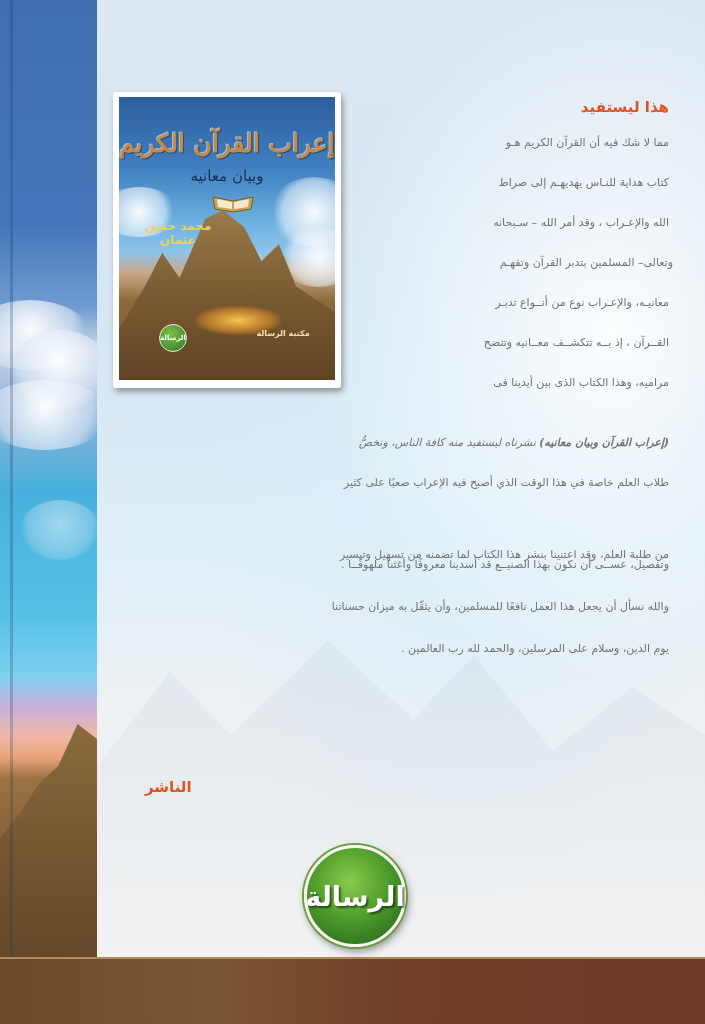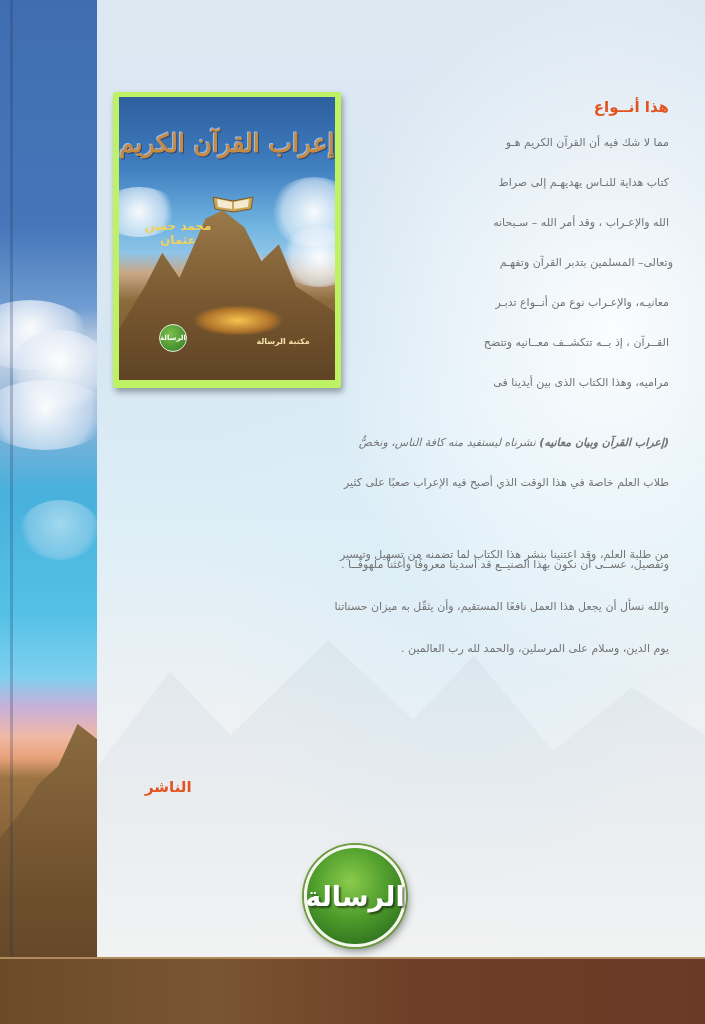--- a/index.html
+++ b/index.html
@@ -44,21 +44,21 @@
       linear-gradient(180deg, #dde8f2 0%, #d6e7f3 35%, #ddeef7 55%, #eef1f3 75%, #f3f3f3 100%);
   }
   .panel .mtn-watermark {
     position: absolute; left: 0; top: 640px; width: 608px; height: 317px;
     background: linear-gradient(180deg, rgba(205,215,225,0.35), rgba(235,238,240,0.2));
     clip-path: polygon(0 40%, 12% 10%, 22% 30%, 38% 0%, 52% 25%, 62% 5%, 75% 35%, 88% 15%, 100% 30%, 100% 100%, 0 100%);
   }
   
   .book-thumb {
     position: absolute; left: 113px; top: 92px; width: 228px; height: 296px;
-    background: #bef264; box-shadow: 2px 4px 6px rgba(0,0,0,0.35);
+    background: #ffffff; box-shadow: 2px 4px 6px rgba(0,0,0,0.35);
     border-radius: 3px;
   }
   .book-thumb .art {
     position: absolute; left: 6px; top: 5px; right: 6px; bottom: 8px;
     overflow: hidden;
     background: linear-gradient(180deg, #2e5e9e 0%, #3f7fc0 25%, #6fb3e0 45%, #8ec4e8 55%, #c9a888 62%, #8b6b3c 72%, #6f522e 100%);
   }
   .book-thumb .cloud {
     position: absolute; border-radius: 50%;
     background: radial-gradient(circle, rgba(255,255,255,0.95), rgba(230,240,250,0.6) 55%, rgba(255,255,255,0) 72%);
@@ -83,21 +83,21 @@
     color: #1b2f55;
   }
   .book-thumb .quran-icon {
     position: absolute; left: 92px; top: 94px; width: 44px; height: 22px;
   }
   .book-thumb .thumb-author {
     position: absolute; left: 24px; top: 122px; width: 70px; text-align: center;
     direction: rtl; font-size: 12px; color: #f0d060; font-weight: bold;
   }
   .book-thumb .thumb-editor {
-    position: absolute; right: 22px; bottom: 34px; width: 60px; text-align: center;
+    position: absolute; right: 22px; bottom: 42px; width: 60px; text-align: center;
     direction: rtl; font-size: 8px; color: #f6e2a8; font-weight: bold;
   }
   .book-thumb .mini-logo {
     position: absolute; left: 40px; bottom: 28px; width: 26px; height: 26px;
     border-radius: 50%; background: radial-gradient(circle at 40% 35%, #7cc04a, #2f7a22);
     border: 1px solid #e6efe0; color: #fff; font-size: 7px; font-weight: bold;
     display: flex; align-items: center; justify-content: center; direction: rtl;
   }
   
   .heading-orange {
@@ -144,50 +144,51 @@
 
 <div class="book-thumb">
   <div class="art">
     <div class="cloud" style="left:-20px;top:90px;width:80px;height:50px;"></div>
     <div class="cloud" style="left:150px;top:80px;width:90px;height:70px;"></div>
     <div class="cloud" style="left:160px;top:130px;width:80px;height:60px;"></div>
     <div class="cloud" style="left:90px;top:150px;width:60px;height:40px;"></div>
     <div class="peak"></div>
     <div class="glow"></div>
     <div class="thumb-title">إعراب القرآن الكريم</div>
+    <div class="thumb-subtitle">وبيان معانيه</div>
     <svg class="quran-icon" viewBox="0 0 44 22">
       <path d="M2 6 L22 10 L42 6 L40 18 L22 21 L4 18 Z" fill="#c9a55a" stroke="#7a5a22" stroke-width="1"></path>
       <path d="M6 8 L21 11 L21 18 L7 16 Z" fill="#f3ead0"></path>
       <path d="M38 8 L23 11 L23 18 L37 16 Z" fill="#f3ead0"></path>
     </svg>
     <div class="thumb-author">محمد حسن عثمان</div>
     <div class="thumb-editor">مكتبة الرسالة</div>
     <div class="mini-logo">
         <span>الرسالة</span>
       </div>
   </div>
 </div>
 
-<div class="heading-orange" style="right:36px;top:98px;">هذا أنــواع</div>
+<div class="heading-orange" style="right:36px;top:98px;">هذا ليستفيد</div>
 
 <div class="body-line" style="right:36px;top:136px;">مما لا شك فيه أن القرآن الكريم هـو</div>
 <div class="body-line" style="right:36px;top:176px;">كتاب هداية للنـاس يهديهـم إلى صراط</div>
 <div class="body-line" style="right:36px;top:216px;">الله والإعـراب ، وقد أمر الله – سـبحانه</div>
 <div class="body-line" style="right:32px;top:256px;">وتعالى– المسلمين بتدبر القرآن وتفهـم</div>
 <div class="body-line" style="right:36px;top:296px;">معانيـه، والإعـراب نوع من أنــواع تدبـر</div>
 <div class="body-line" style="right:36px;top:336px;">القــرآن ، إذ بــه تتكشــف معــانيه وتتضح</div>
 <div class="body-line" style="right:36px;top:376px;">مراميه، وهذا الكتاب الذى بين أيدينا فى</div>
 
 <div class="body-line" style="right:36px;top:436px;font-style:italic;">
   <b>(إعراب القرآن وبيان معانيه)</b>
   <span>نشرناه ليستفيد منه كافة الناس، ونخصُّ</span>
 </div>
 <div class="body-line" style="right:36px;top:476px;">طلاب العلم خاصة في هذا الوقت الذي أصبح فيه الإعراب صعبًا على كثير</div>
 <div class="body-line" style="right:36px;top:516px;margin-top:32px;">من طلبة العلم، وقد اعتنينا بنشر هذا الكتاب لما تضمنه من تسهيل وتيسير</div>
 <div class="body-line" style="right:36px;top:558px;">وتفصيل، عســى أن نكون بهذا الصنيــع قد أسدينا معروفًا وأغثنا ملهوفًــا .</div>
-<div class="body-line" style="right:36px;top:600px;">والله نسأل أن يجعل هذا العمل نافعًا المستقيم، وأن يثقّل به ميزان حسناتنا</div>
+<div class="body-line" style="right:36px;top:600px;">والله نسأل أن يجعل هذا العمل نافعًا للمسلمين، وأن يثقّل به ميزان حسناتنا</div>
 <div class="body-line" style="right:36px;top:642px;">يوم الدين، وسلام على المرسلين، والحمد لله رب العالمين .</div>
 
 <div class="heading-orange" style="left:145px;top:760px;margin-top:18px;">الناشر</div>
 
 <div class="logo">
   <span>الرسالة</span>
 </div>
 
 </body></html>

